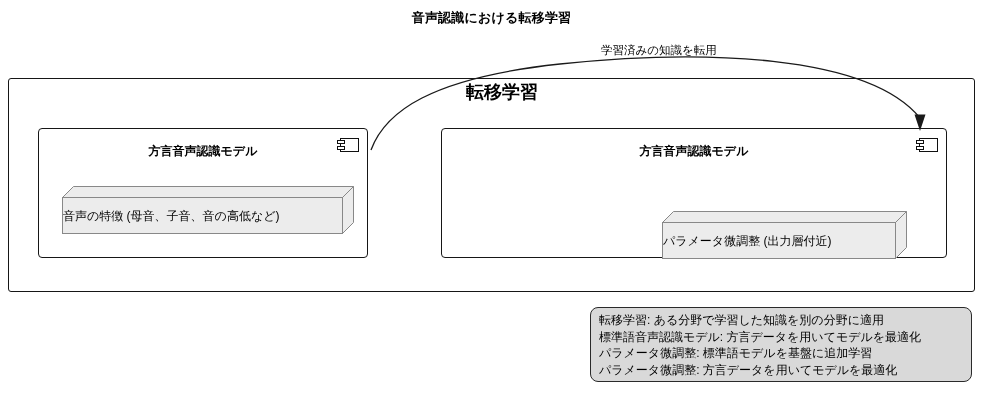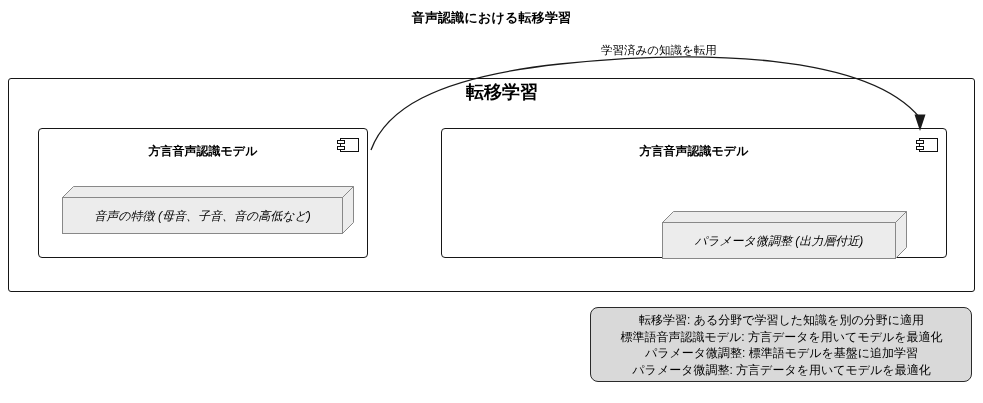--- a/index.html
+++ b/index.html
@@ -135,22 +135,20 @@
     position: absolute;
     left: 0;
     top: 11px;
     right: 11px;
     bottom: 0;
     border: 1px solid #888888;
     background: #ececec;
     box-sizing: border-box;
     display: flex;
     align-items: center;
-    justify-content: center;
-    font-style: italic;
   }
   .node3d .face .node-label {
     font-size: 12px;
     white-space: nowrap;
     color: #000000;
     line-height: 1;
   }
 
   #node-standard-features { left: 62px; top: 186px; width: 292px; }
   #node-dialect-features  { left: 462px; top: 186px; width: 172px; }
@@ -178,21 +176,20 @@
     position: absolute;
     left: 590px;
     top: 307px;
     width: 382px;
     height: 75px;
     background: #d9d9d9;
     border: 1.2px solid #2a2a2a;
     border-radius: 8px;
     box-sizing: border-box;
     padding: 4px 7px 4px 8px;
-    text-align: center;
   }
   .legend-line {
     font-size: 12px;
     line-height: 16.5px;
     white-space: nowrap;
     color: #000000;
   }
 </style>
 </head>
 <body>

